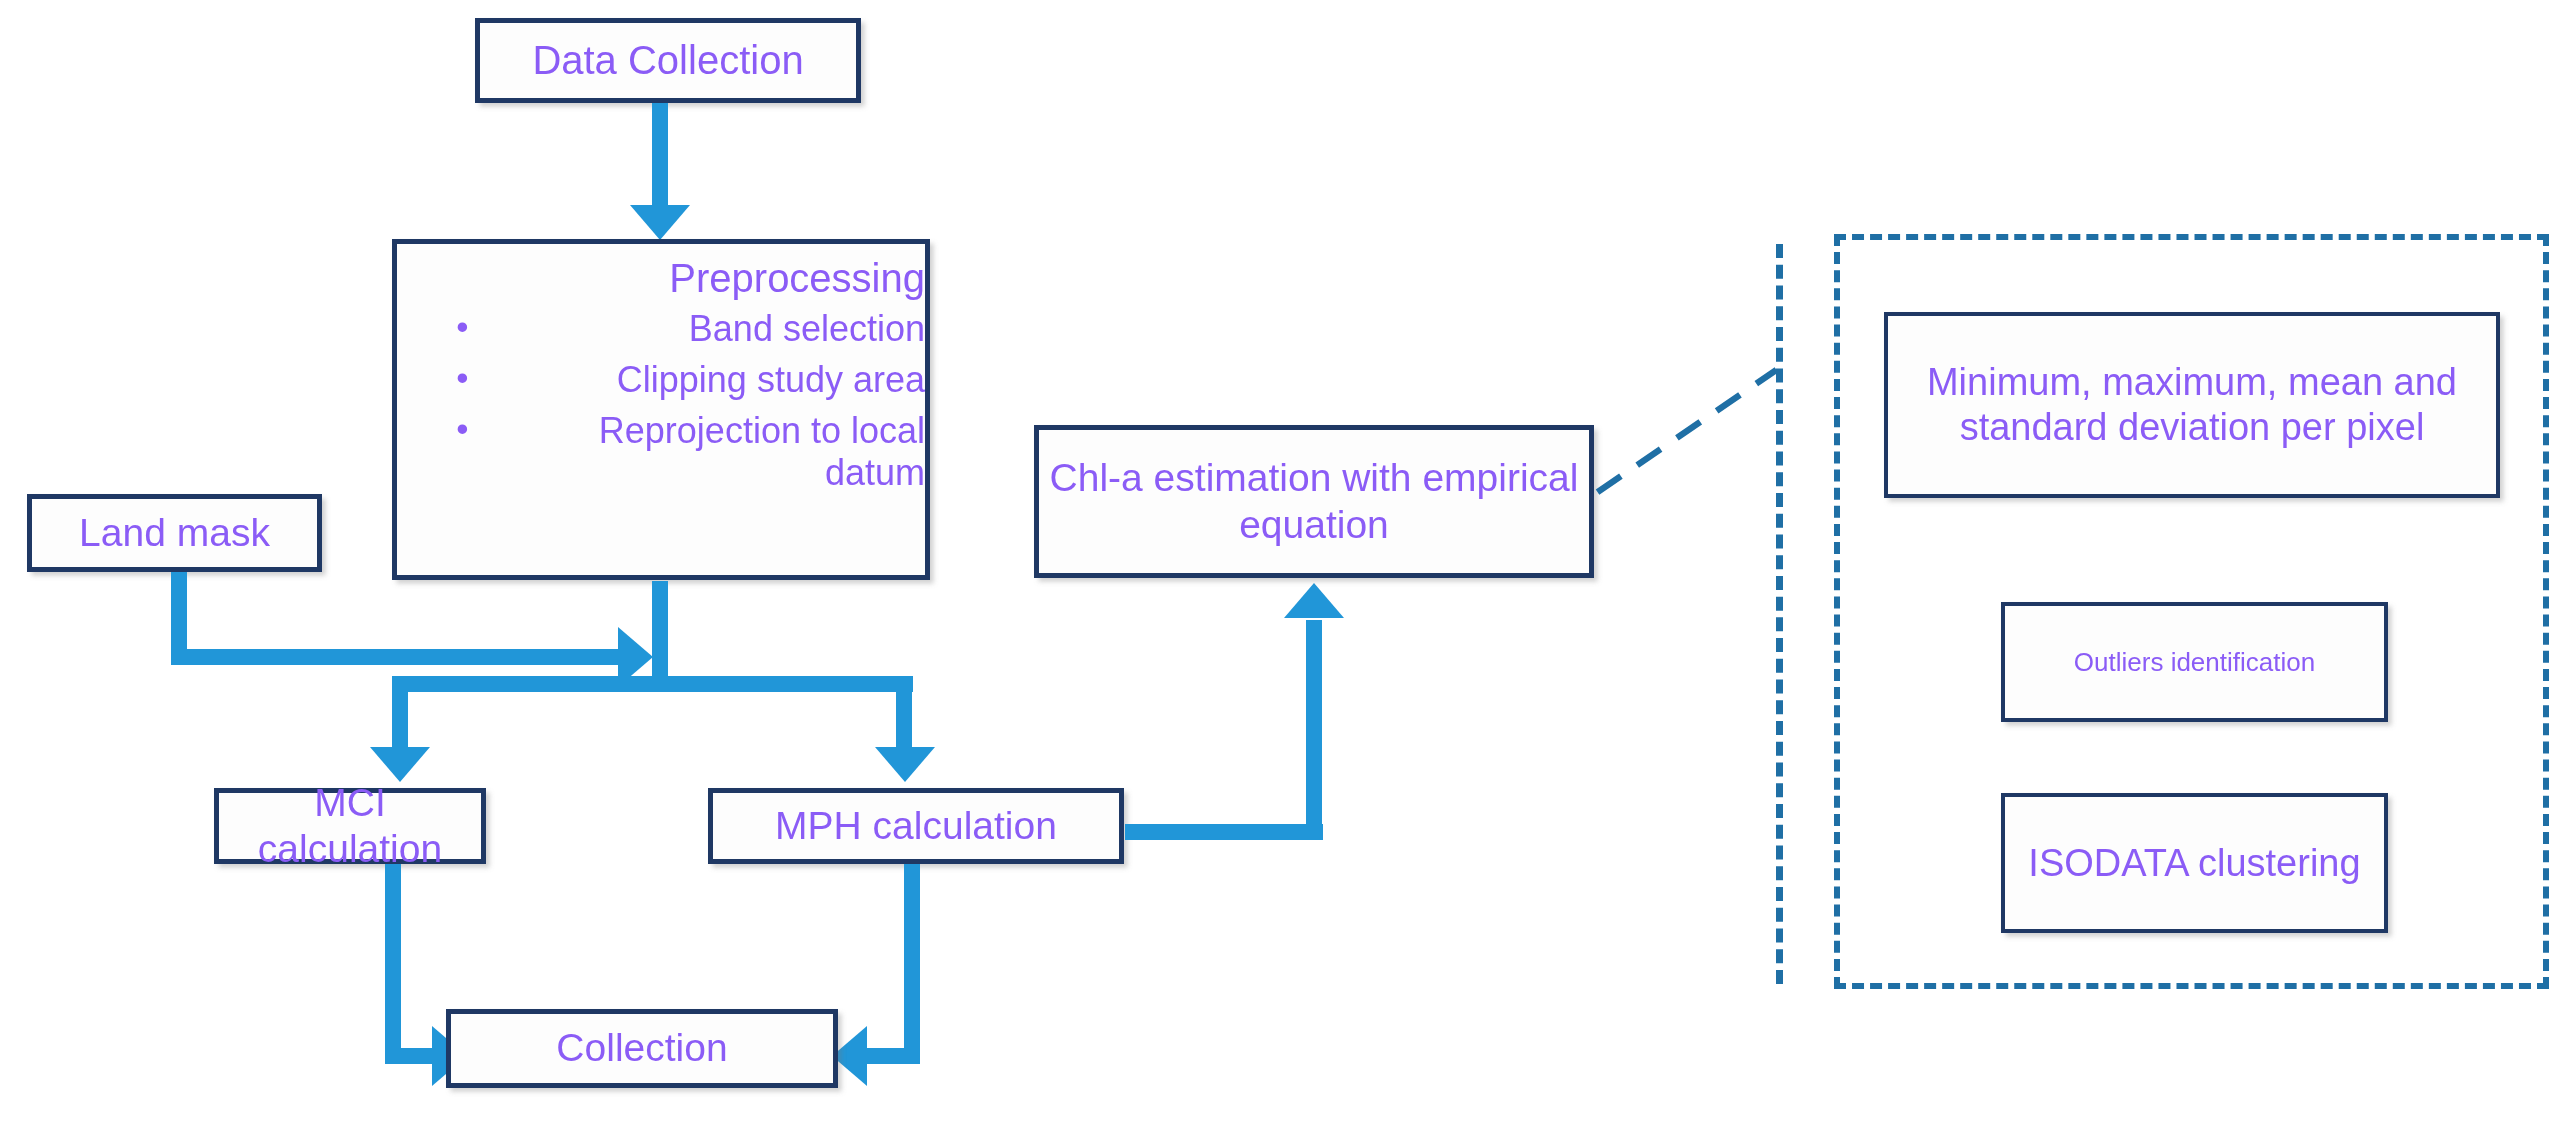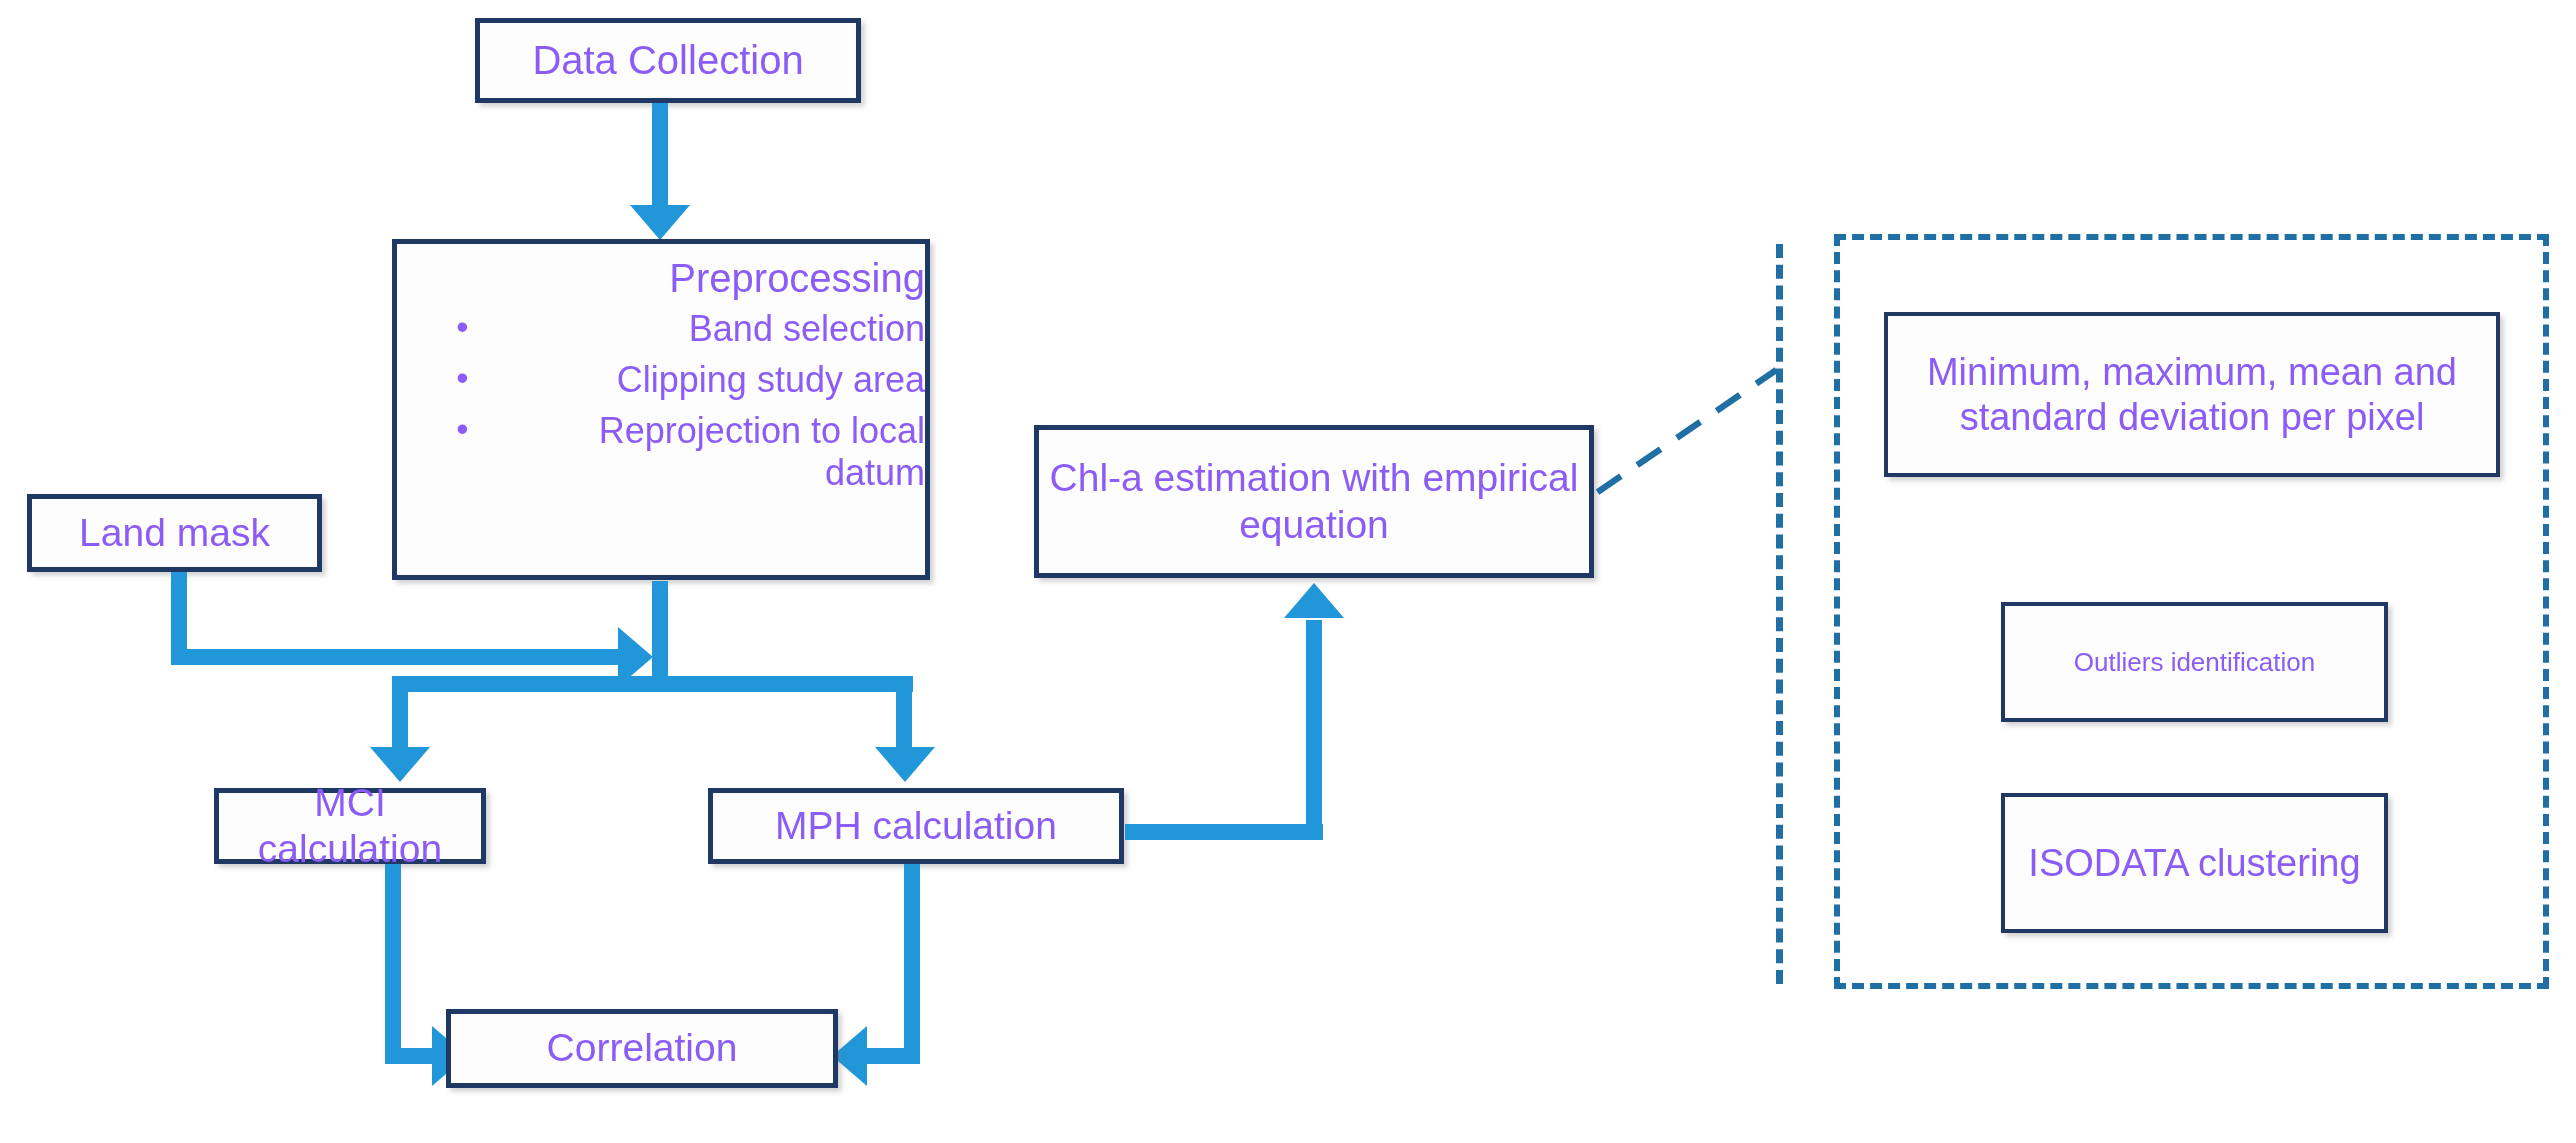--- a/index.html
+++ b/index.html
@@ -167,36 +167,36 @@
 
   <div class="conn" style="left:904px; top:864px; width:16.3px; height:200px;"></div>
   <div class="conn" style="left:867px; top:1048px; width:53px; height:16.3px;"></div>
   <div class="arrowhead arrow-left" style="left:832px; top:1026px;"></div>
 
   <div class="conn" style="left:1125px; top:824px; width:198px; height:16.3px;"></div>
   <div class="conn" style="left:1306px; top:620px; width:16.3px; height:220px;"></div>
   <div class="arrowhead arrow-up" style="left:1284px; top:583px;"></div>
 
   <div class="node" id="node-correlation" style="left:446px; top:1009px; width:392px; height:79px; font-size:39px;">
-    <span class="node-inner">Correlation</span>
+    <span class="node-inner">Collection</span>
   </div>
 
   <div class="node" id="node-chla" style="left:1034px; top:425px; width:560px; height:153px; font-size:39px;">
     <span class="node-inner">Chl-a estimation with empirical equation</span>
   </div>
 
   <svg id="dash-link" style="left:1594px; top:340px; width:198px; height:170px;" viewBox="0 0 280 240">
     <line x1="5" y1="215" x2="258" y2="42"></line>
   </svg>
 
   <div id="panel-spine" style="left:1776px; top:244px; height:740px;"></div>
 
   <div id="analysis-panel" style="left:1834px; top:234px; width:715px; height:755px;"></div>
 
-  <div class="node thin" id="node-statistics" style="left:1884px; top:312px; width:616px; height:165px; font-size:38px;">
+  <div class="node thin" id="node-statistics" style="left:1884px; top:312px; width:616px; height:186px; font-size:38px;">
     <span class="node-inner">Minimum, maximum, mean and standard deviation per pixel</span>
   </div>
 
   <div class="node thin" id="node-outliers" style="left:2001px; top:602px; width:387px; height:120px; font-size:26px;">
     <span class="node-inner">Outliers identification</span>
   </div>
 
   <div class="node thin" id="node-isodata" style="left:2001px; top:793px; width:387px; height:140px; font-size:38px;">
     <span class="node-inner">ISODATA clustering</span>
   </div>

